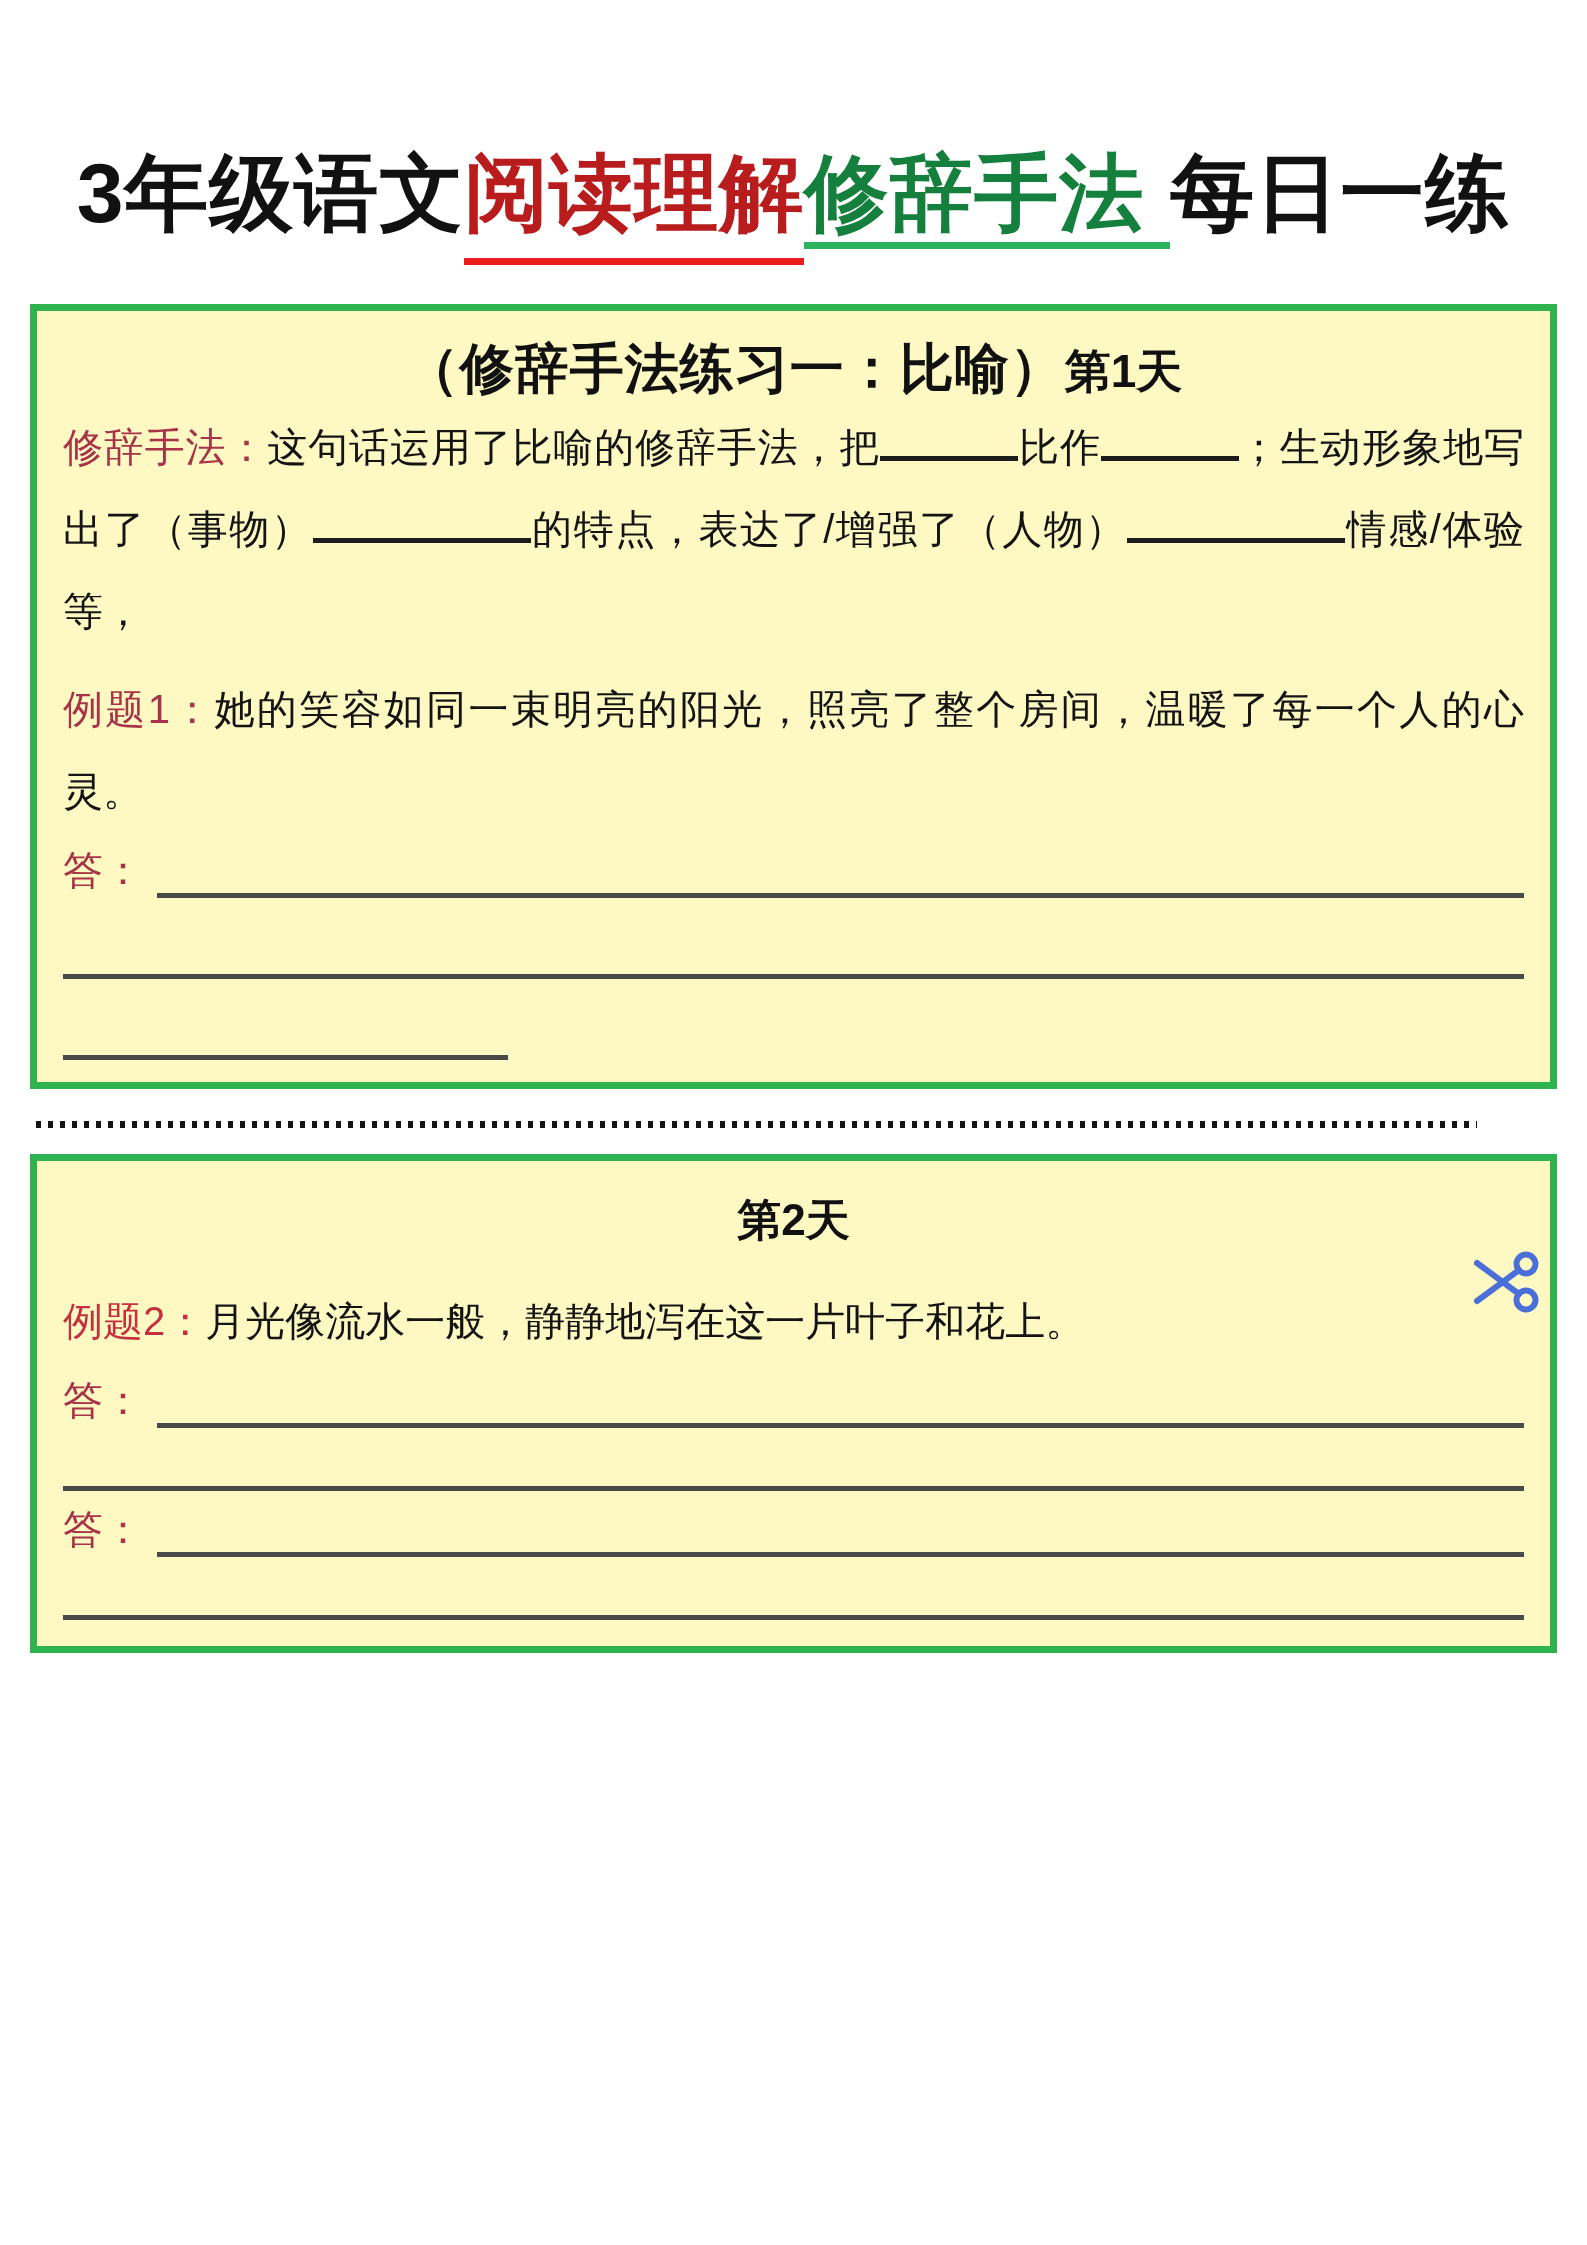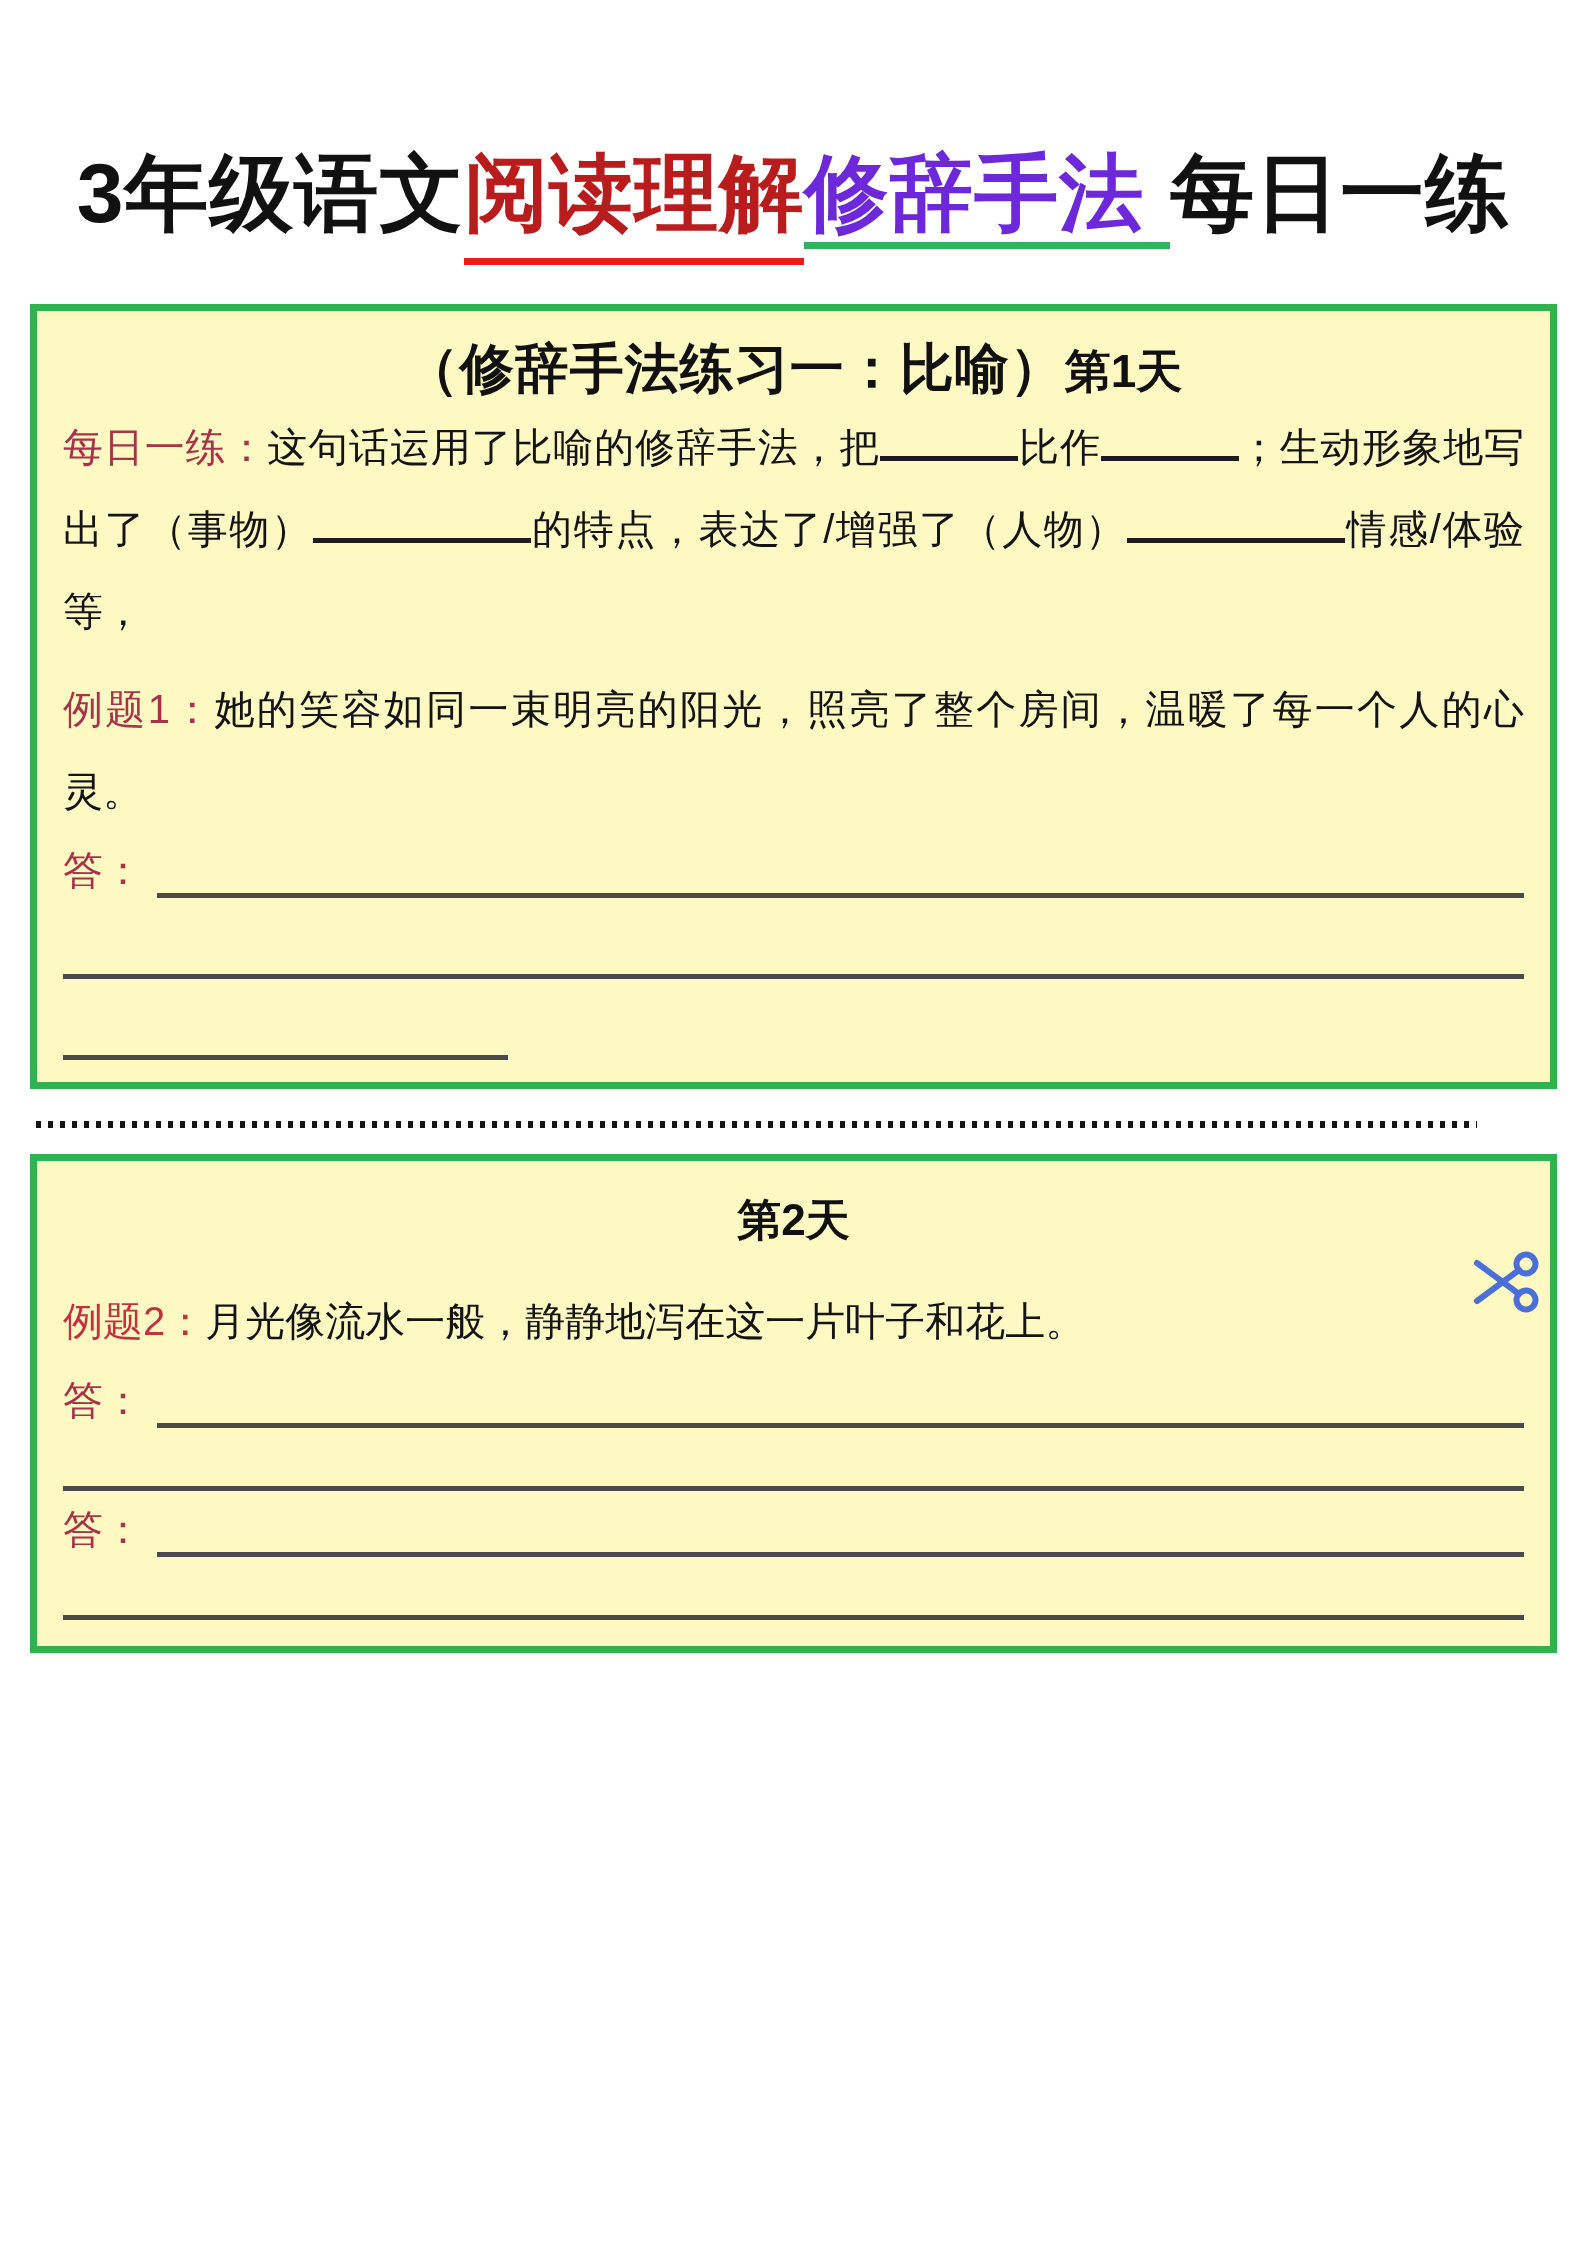--- a/index.html
+++ b/index.html
@@ -17,21 +17,21 @@
   .page-title {
     padding-top: 84px;
     text-align: center;
     font-size: 84px;
     font-weight: bold;
     line-height: 1.28;
     letter-spacing: 1px;
     white-space: nowrap;
   }
   .page-title .t-red   { color:#b91c1c; border-bottom: 7px solid #ed1c1c; padding-bottom: 18px; }
-  .page-title .t-green { color:#6d28d9; border-bottom: 7px solid #2fb45e; padding-bottom: 2px; padding-right: 26px; }
+  .page-title .t-green { color:#15803d; border-bottom: 7px solid #2fb45e; padding-bottom: 2px; padding-right: 26px; }
 
   
   .gbox {
     margin: 0 30px;
     border: 7px solid #2eb350;
     background: #fef9c3;
     padding: 20px 26px 22px 26px;
   }
   .box1 { margin-top: 46px; }
   .box2 { margin-top: 26px; padding-top: 26px; padding-bottom: 26px; }
@@ -103,21 +103,21 @@
   <span>3年级语文</span><span class="t-red">阅读理解</span><span class="t-green">修辞手法</span><span>每日一练</span>
 </h1>
 
 <section class="gbox box1">
   <div class="box-header">
     <span class="hdr-main">（修辞手法练习一：比喻）</span><span class="hdr-day">第1天</span>
   </div>
 
 
   <p class="para">
-    <span class="lbl-darkred">每日一练：</span><span>这句话运用了比喻的修辞手法，把</span><span class="blank s"></span><span>比作</span><span class="blank s"></span><span>；生动形象地写出了（事物）</span><span class="blank l"></span><span>的特点，表达了/增强了（人物）</span><span class="blank l"></span><span>情感/体验等，</span>
+    <span class="lbl-darkred">修辞手法：</span><span>这句话运用了比喻的修辞手法，把</span><span class="blank s"></span><span>比作</span><span class="blank s"></span><span>；生动形象地写出了（事物）</span><span class="blank l"></span><span>的特点，表达了/增强了（人物）</span><span class="blank l"></span><span>情感/体验等，</span>
   </p>
 
   <p class="para ex1-para">
     <span class="lbl-darkred">例题1：</span><span>她的笑容如同一束明亮的阳光，照亮了整个房间，温暖了每一个人的心灵。</span>
   </p>
 
   <div class="ans-row row1">
     <span class="ans-label">答：</span>
     <div class="ans-line"></div>
   </div>

